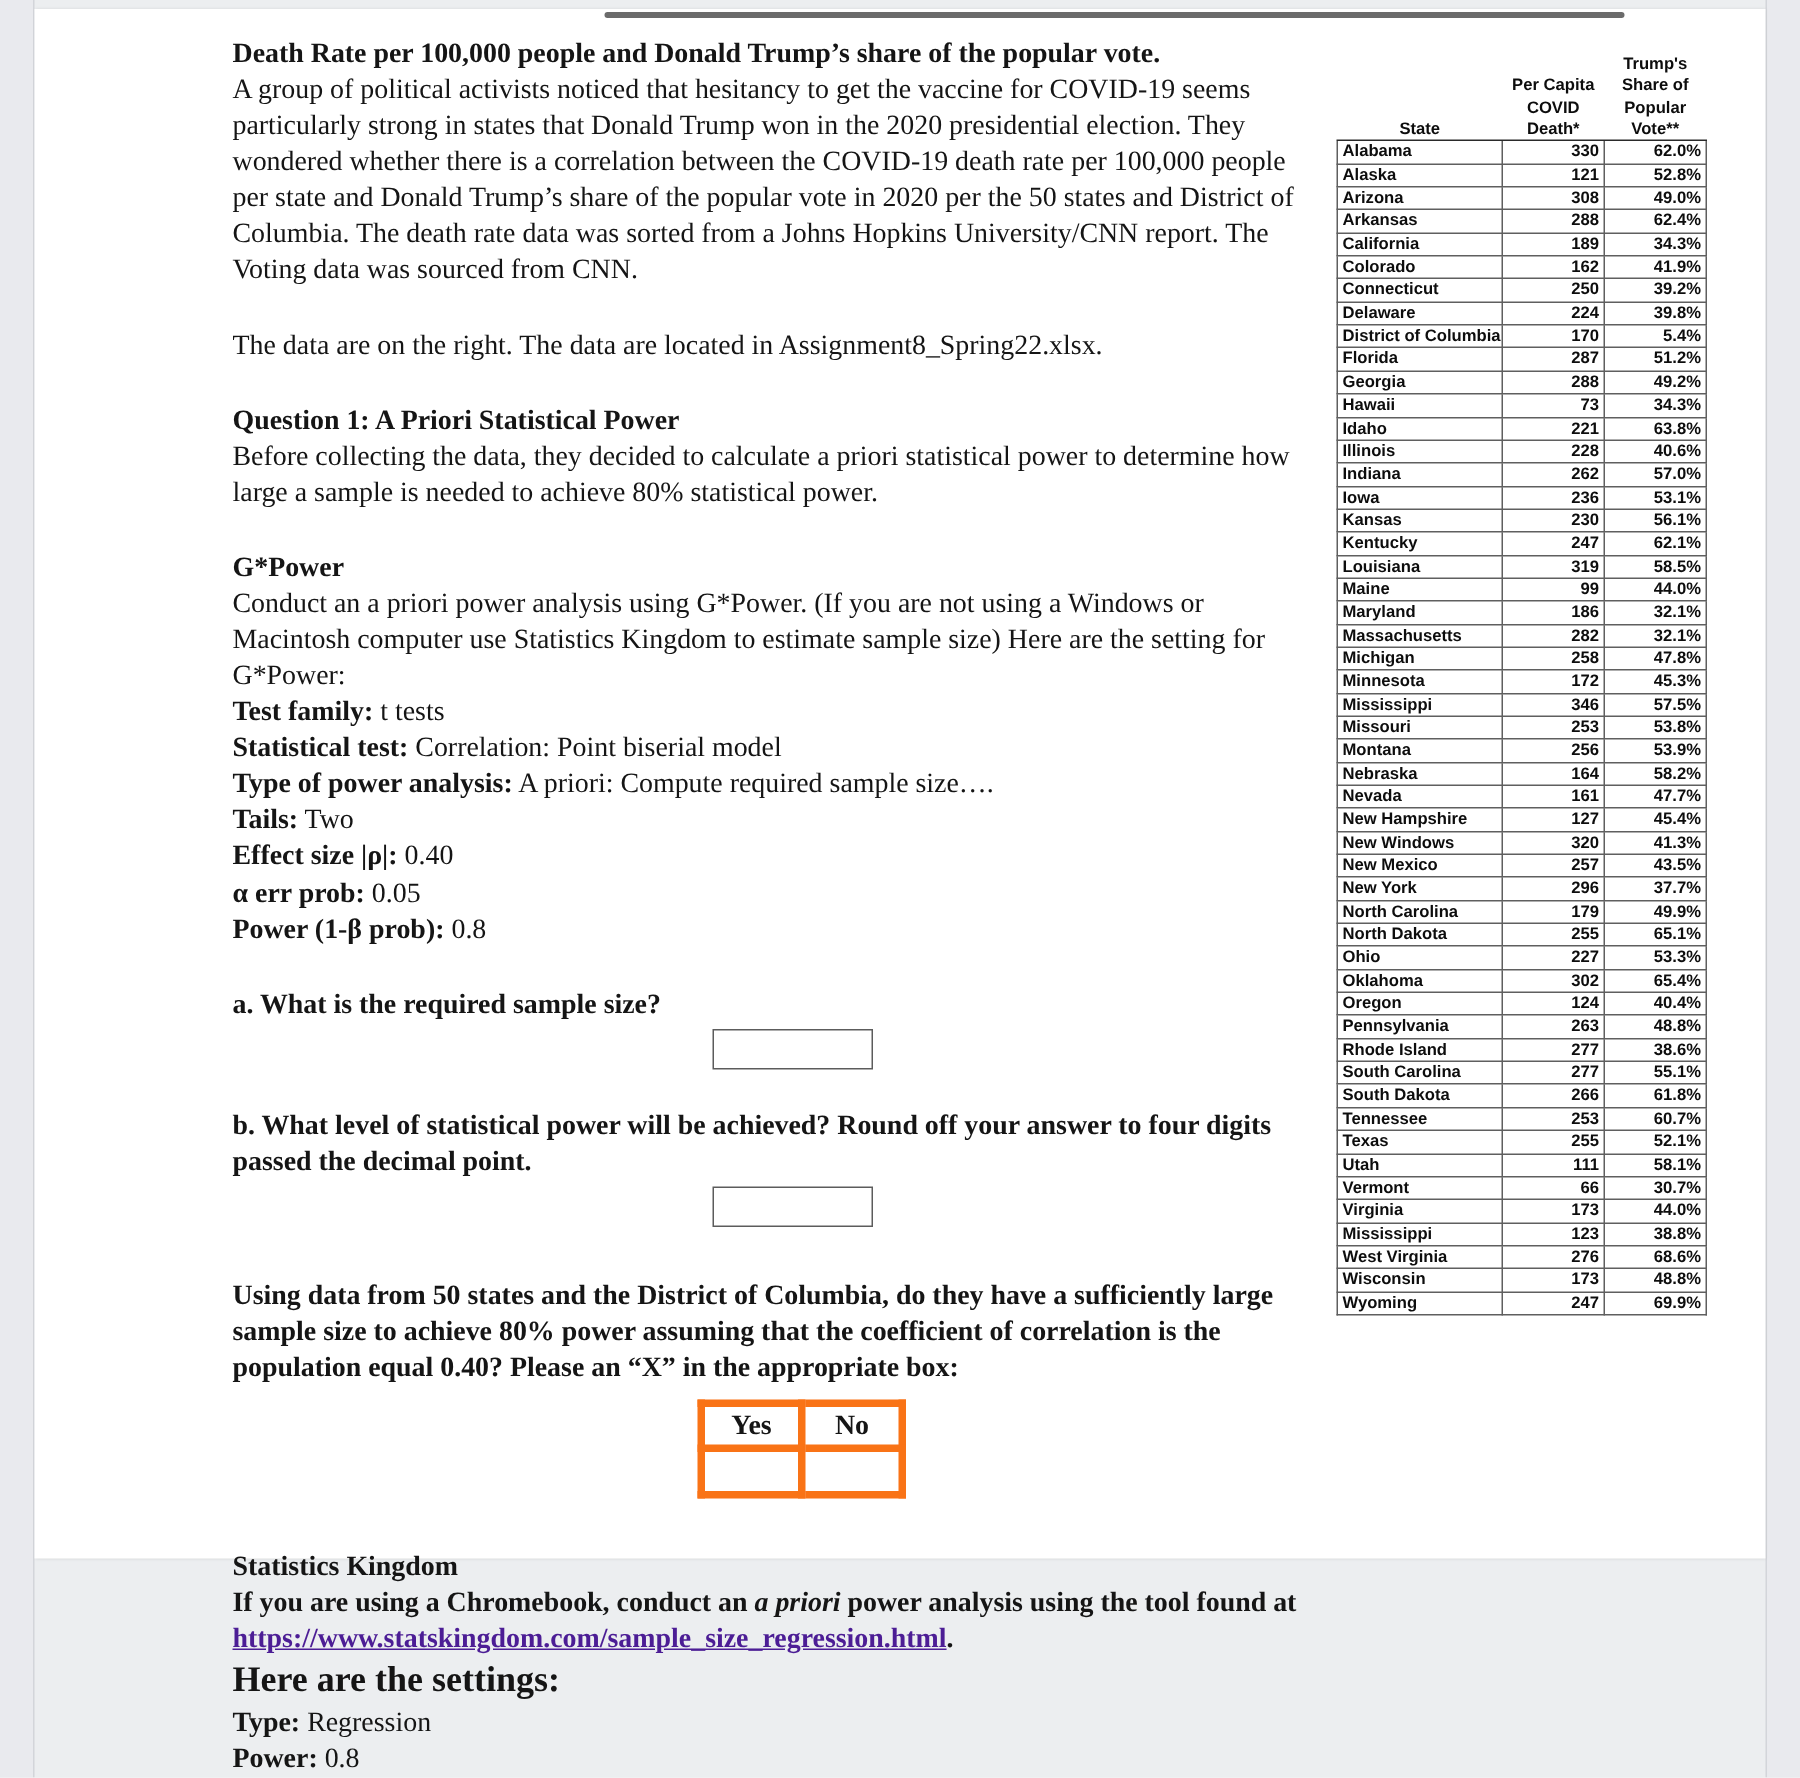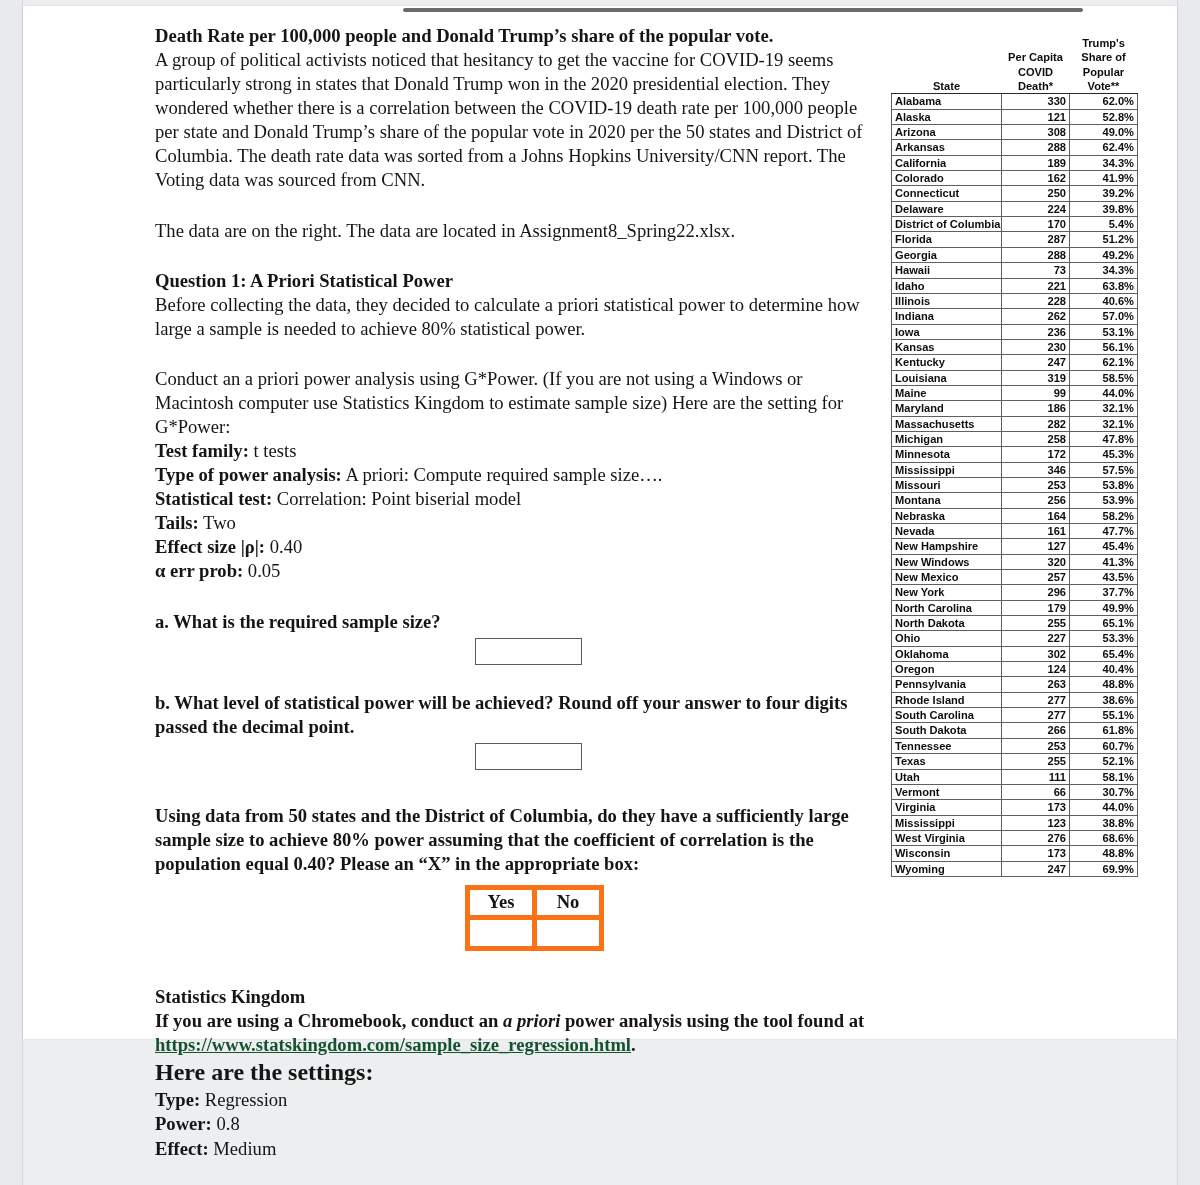--- a/index.html
+++ b/index.html
@@ -76,21 +76,21 @@
   }
   .answer-box {
     width: 105px;
     height: 25px;
     border: 1px solid #5c5c5c;
     background: #fff;
     margin-left: 320px;
     margin-top: 4px;
   }
   a.link {
-    color: #14532d;
+    color: #4c1d95;
     font-weight: bold;
   }
   .yesno-wrap {
     margin-left: 310px;
     margin-top: 9px;
   }
   table.yesno {
     border-collapse: collapse;
   }
   table.yesno td {
@@ -168,29 +168,31 @@
 
       <p class="para">The data are on the right. The data are located in Assignment8_Spring22.xlsx.</p>
 
       <div class="gap-md"></div>
 
       <h2 class="head">Question 1: A Priori Statistical Power</h2>
       <p class="para">Before collecting the data, they decided to calculate a priori statistical power to determine how large a sample is needed to achieve 80% statistical power.</p>
 
       <div class="gap-md"></div>
 
+      <h2 class="head">G*Power</h2>
       <p class="para">Conduct an a priori power analysis using G*Power. (If you are not using a Windows or Macintosh computer use Statistics Kingdom to estimate sample size) Here are the setting for G*Power:</p>
 
       <div>
         <div class="para"><span class="b">Test family</span><span class="b">:</span><span> t tests</span></div>
+        <div class="para"><span class="b">Statistical test:</span><span> Correlation: Point biserial model</span></div>
         <div class="para"><span class="b">Type of power analysis:</span><span> A priori: Compute required sample size….</span></div>
-        <div class="para"><span class="b">Statistical test:</span><span> Correlation: Point biserial model</span></div>
         <div class="para"><span class="b">Tails:</span><span> Two</span></div>
         <div class="para"><span class="b">Effect size |ρ|:</span><span> 0.40</span></div>
         <div class="para"><span class="b">α err prob</span><span class="b">:</span><span> 0.05</span></div>
+        <div class="para"><span class="b">Power (1-β prob):</span><span> 0.8</span></div>
       </div>
 
       <div class="gap-md"></div>
 
       <p class="para b">a. What is the required sample size?</p>
       <div class="answer-box"></div>
 
       <div class="gap-md"></div>
 
       <p class="para b">b. What level of statistical power will be achieved? Round off your answer to four digits passed the decimal point.</p>

